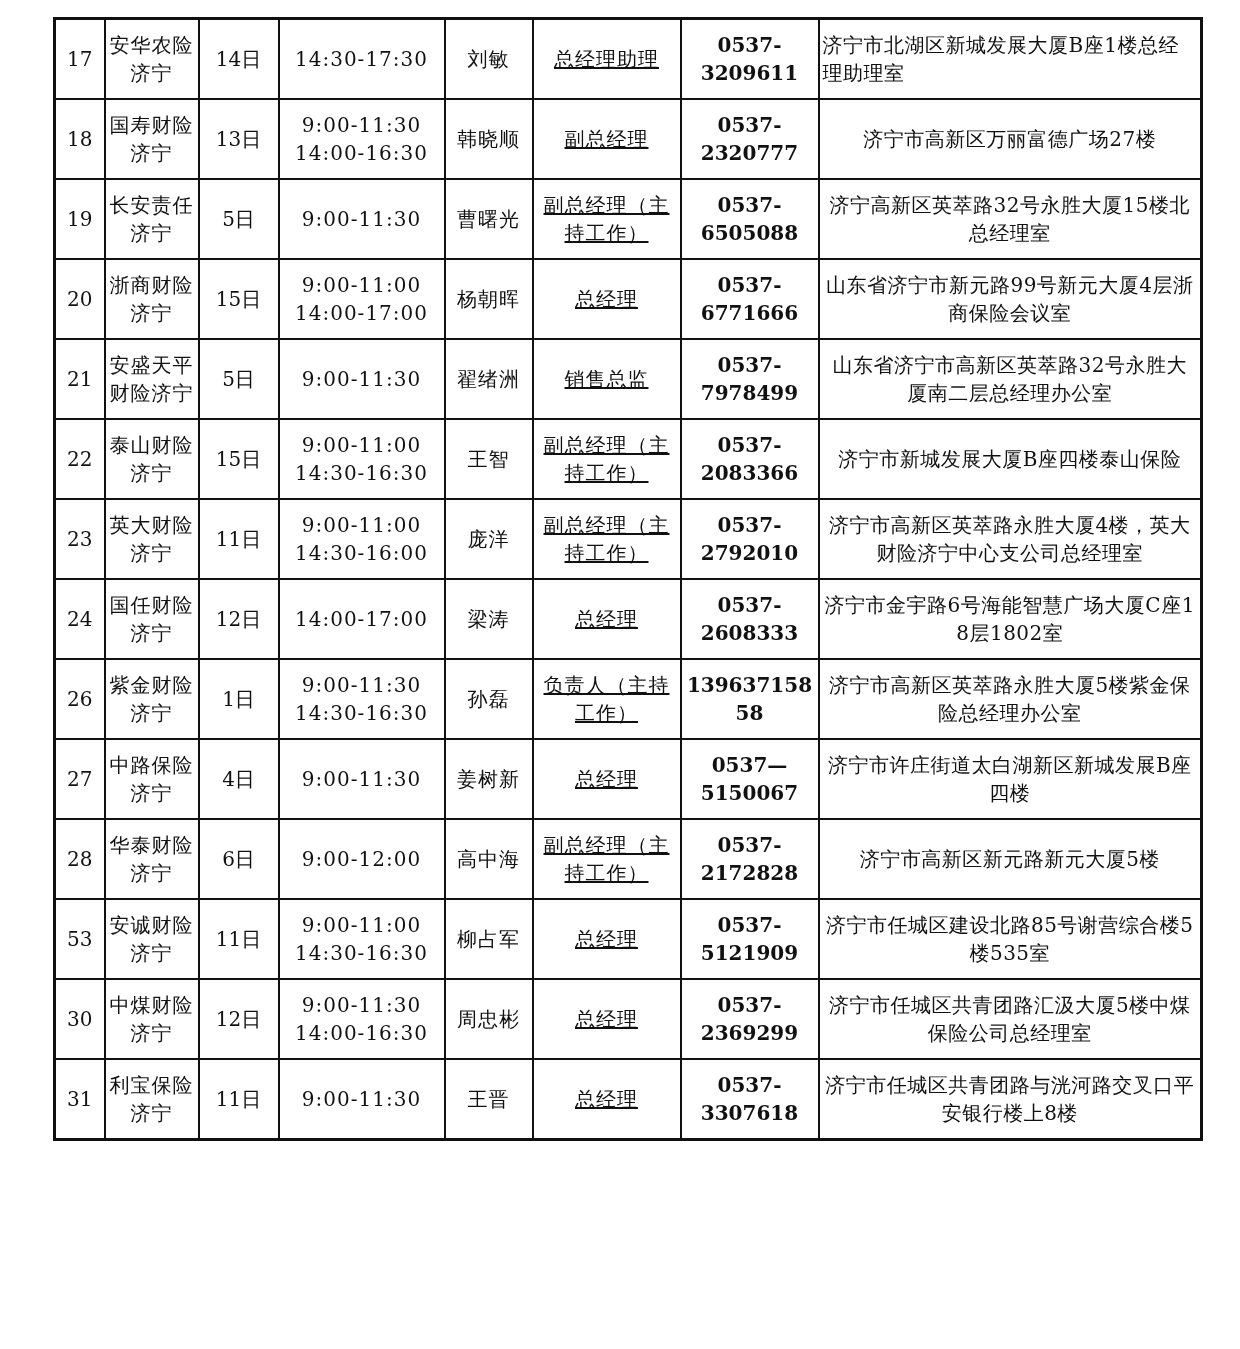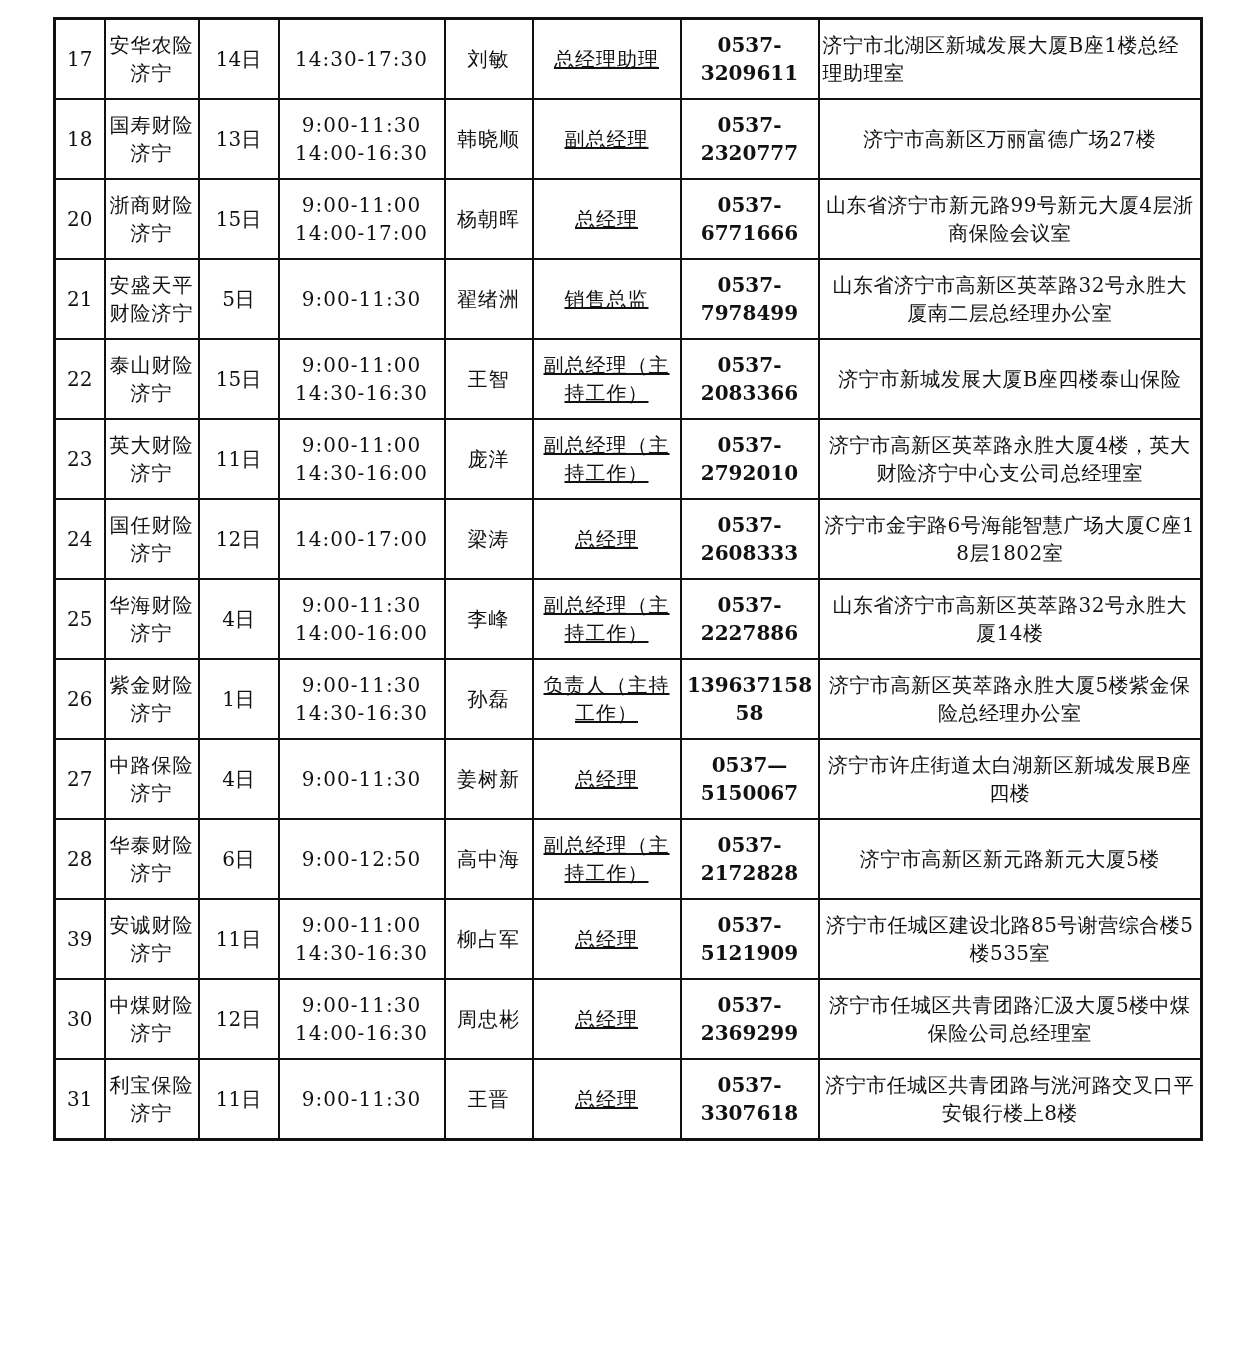--- a/index.html
+++ b/index.html
@@ -82,20 +82,31 @@
     <td class="c-date">13日</td>
     <td class="c-time">9:00-11:30
 14:00-16:30</td>
     <td class="c-person">韩晓顺</td>
     <td class="c-title">副总经理</td>
     <td class="c-phone">0537-
 2320777</td>
     <td class="c-address">济宁市高新区万丽富德广场27楼</td>
   </tr>
 
+  <tr>
+    <td class="c-no">19</td>
+    <td class="c-company">长安责任济宁</td>
+    <td class="c-date">5日</td>
+    <td class="c-time">9:00-11:30</td>
+    <td class="c-person">曹曙光</td>
+    <td class="c-title">副总经理（主持工作）</td>
+    <td class="c-phone">0537-
+6505088</td>
+    <td class="c-address">济宁高新区英萃路32号永胜大厦15楼北总经理室</td>
+  </tr>
 
   <tr>
     <td class="c-no">20</td>
     <td class="c-company">浙商财险济宁</td>
     <td class="c-date">15日</td>
     <td class="c-time">9:00-11:00
 14:00-17:00</td>
     <td class="c-person">杨朝晖</td>
     <td class="c-title">总经理</td>
     <td class="c-phone">0537-
@@ -146,32 +157,20 @@
     <td class="c-company">国任财险济宁</td>
     <td class="c-date">12日</td>
     <td class="c-time">14:00-17:00</td>
     <td class="c-person">梁涛</td>
     <td class="c-title">总经理</td>
     <td class="c-phone">0537-
 2608333</td>
     <td class="c-address">济宁市金宇路6号海能智慧广场大厦C座18层1802室</td>
   </tr>
 
-  <tr>
-    <td class="c-no">25</td>
-    <td class="c-company">华海财险济宁</td>
-    <td class="c-date">4日</td>
-    <td class="c-time">9:00-11:30
-14:00-16:00</td>
-    <td class="c-person">李峰</td>
-    <td class="c-title">副总经理（主持工作）</td>
-    <td class="c-phone">0537-
-2227886</td>
-    <td class="c-address">山东省济宁市高新区英萃路32号永胜大厦14楼</td>
-  </tr>
 
   <tr>
     <td class="c-no">26</td>
     <td class="c-company">紫金财险济宁</td>
     <td class="c-date">1日</td>
     <td class="c-time">9:00-11:30
 14:30-16:30</td>
     <td class="c-person">孙磊</td>
     <td class="c-title">负责人（主持工作）</td>
     <td class="c-phone">13963715858</td>
@@ -187,30 +186,30 @@
     <td class="c-title">总经理</td>
     <td class="c-phone">0537—
 5150067</td>
     <td class="c-address">济宁市许庄街道太白湖新区新城发展B座四楼</td>
   </tr>
 
   <tr>
     <td class="c-no">28</td>
     <td class="c-company">华泰财险济宁</td>
     <td class="c-date">6日</td>
-    <td class="c-time">9:00-12:50</td>
+    <td class="c-time">9:00-12:00</td>
     <td class="c-person">高中海</td>
     <td class="c-title">副总经理（主持工作）</td>
     <td class="c-phone">0537-
 2172828</td>
     <td class="c-address">济宁市高新区新元路新元大厦5楼</td>
   </tr>
 
   <tr>
-    <td class="c-no">39</td>
+    <td class="c-no">53</td>
     <td class="c-company">安诚财险济宁</td>
     <td class="c-date">11日</td>
     <td class="c-time">9:00-11:00
 14:30-16:30</td>
     <td class="c-person">柳占军</td>
     <td class="c-title">总经理</td>
     <td class="c-phone">0537-
 5121909</td>
     <td class="c-address">济宁市任城区建设北路85号谢营综合楼5楼535室</td>
   </tr>

